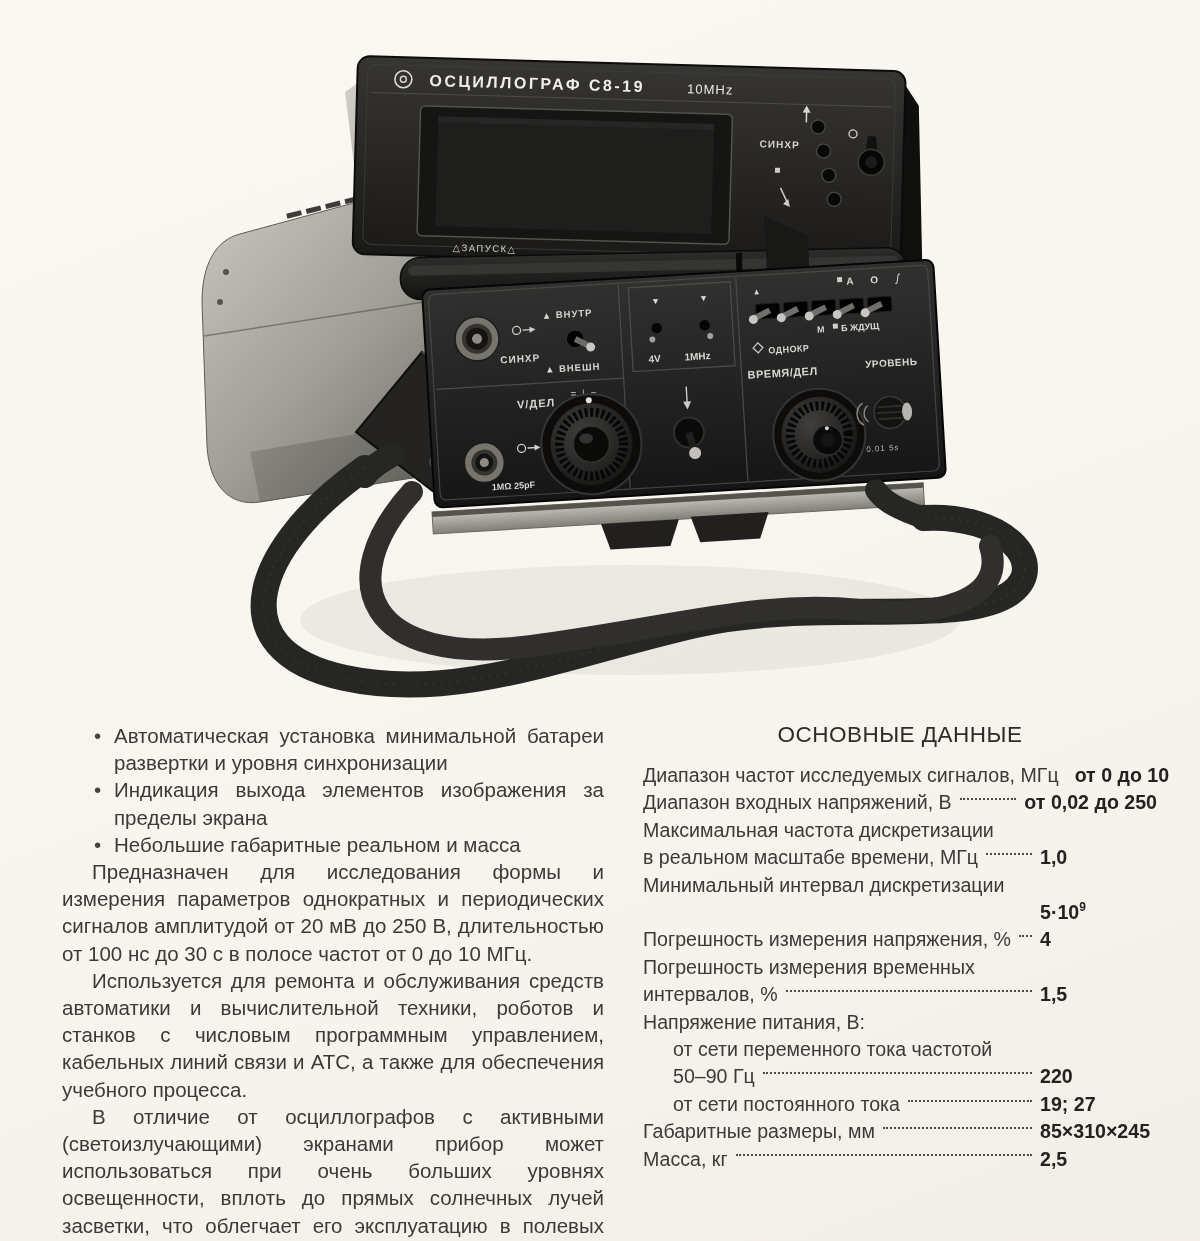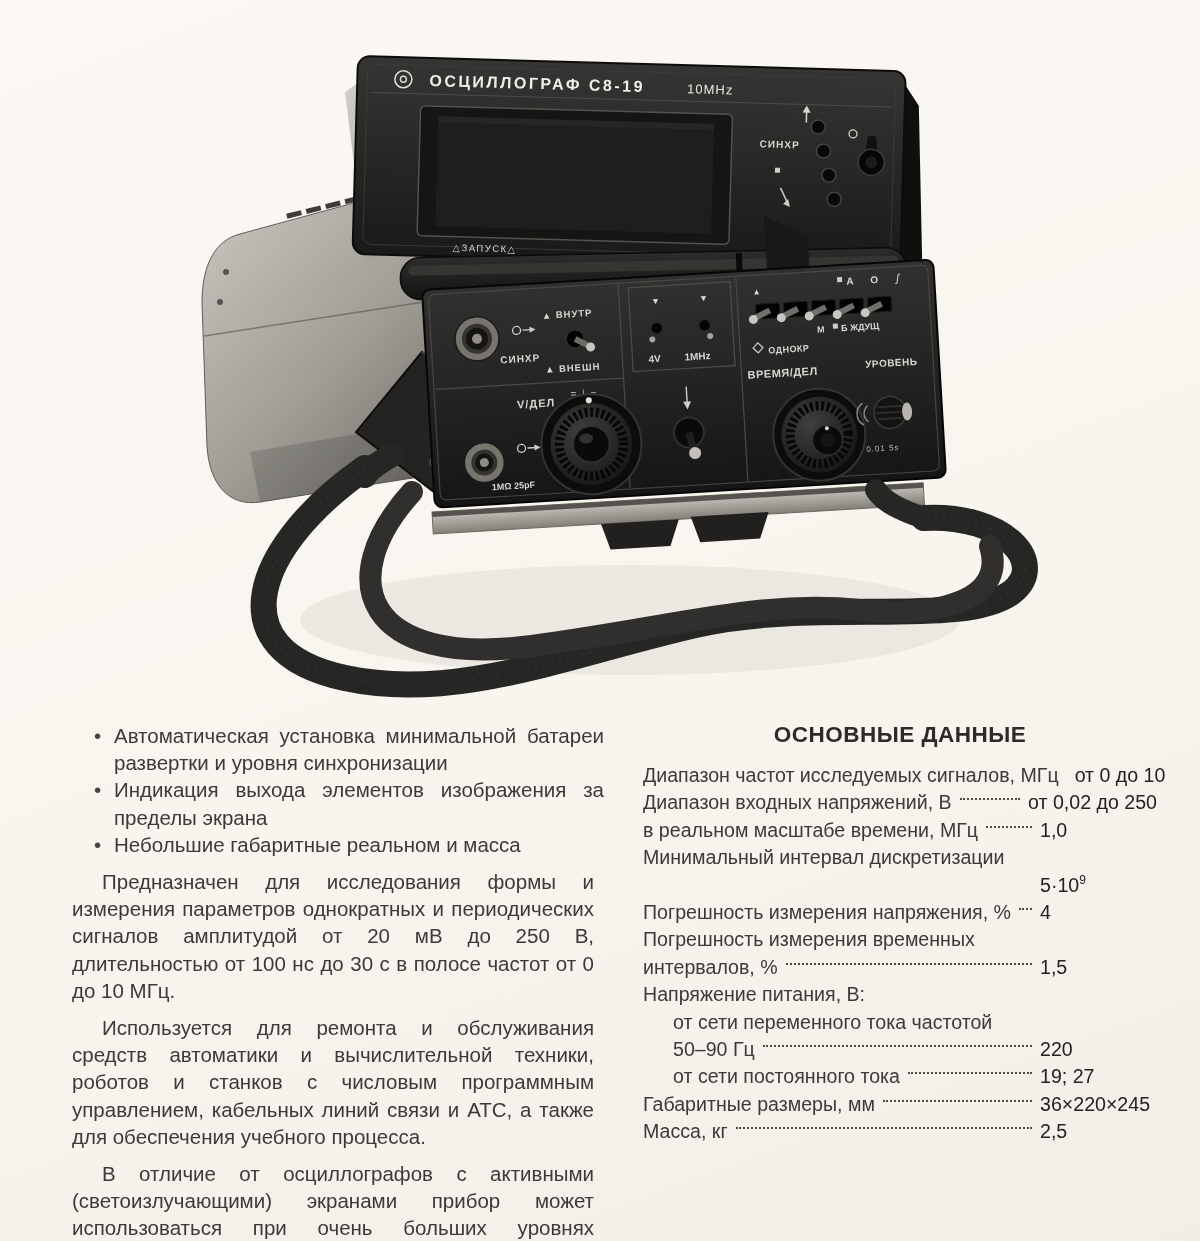--- a/index.html
+++ b/index.html
@@ -8,33 +8,33 @@
   .page{position:absolute;inset:0;
         background:linear-gradient(160deg,#fbf8f3 0%,#f8f5ef 55%,#f2eee7 100%)}
   .photo{position:absolute;left:160px;top:40px;width:900px;height:690px}
   svg text{font-family:"Liberation Sans",sans-serif}
 
   .left-col{position:absolute;left:62px;top:722px;width:542px;
             font-size:20.5px;line-height:27.2px;color:#3b3a38;text-align:justify}
   .feature{display:flex}
   .bullet{flex:0 0 20px;margin-left:32px;color:#454442}
   .ftext{flex:1}
-  .para{margin:10px;text-indent:30px}
+  .para{margin:0;text-indent:30px}
 
   .right-col{position:absolute;left:643px;top:722px;width:514px;color:#38373
 5}
   .specs-title{margin:0 0 14px 0;text-align:center;font-size:22.5px;
-               letter-spacing:.5px;font-weight:700;color:#2c2b29}
+               letter-spacing:.5px;font-weight:400;color:#2c2b29}
   .spec-row{display:flex;align-items:center;font-size:19.6px;line-height:27.4px;
             white-space:nowrap;color:#3b3a38}
   .spec-row.ind{padding-left:30px}
   .slabel{flex:0 0 auto}
   .leader{flex:1 1 auto;margin:0 8px;position:relative;top:-4px}
   .leader.dotted{border-bottom:2.6px dotted #4b4a45}
-  .svalue{flex:0 0 117px;font-weight:400;color:#232220}
+  .svalue{flex:0 0 117px;font-weight:700;color:#232220}
   .svalue sup{font-size:12px;line-height:0}
 </style>
 </head>
 <body>
 
 <div class="page">
 
   <div class="photo">
   <svg viewBox="0 0 900 690" width="900" height="690">
     <defs>
@@ -315,20 +315,23 @@
           <span class="slabel">Диапазон частот исследуемых сигналов, МГц</span>
           <span class="leader"></span>
           <span class="svalue">от 0 до 10</span>
         </div>
         <div class="spec-row">
           <span class="slabel">Диапазон входных напряжений, В</span>
           <span class="leader dotted"></span>
           <span class="svalue">от 0,02 до 250</span>
         </div>
         <div class="spec-row">
+          <span class="slabel">Максимальная частота дискретизации</span>
+        </div>
+        <div class="spec-row">
           <span class="slabel">в реальном масштабе времени, МГц</span>
           <span class="leader dotted"></span>
           <span class="svalue">1,0</span>
         </div>
         <div class="spec-row">
           <span class="slabel">Минимальный интервал дискретизации</span>
         </div>
         <div class="spec-row">
           <span class="leader"></span>
           <span class="svalue">5·10<sup>9</sup></span>
@@ -358,21 +361,21 @@
           <span class="svalue">220</span>
         </div>
         <div class="spec-row ind">
           <span class="slabel">от сети постоянного тока</span>
           <span class="leader dotted"></span>
           <span class="svalue">19; 27</span>
         </div>
         <div class="spec-row">
           <span class="slabel">Габаритные размеры, мм</span>
           <span class="leader dotted"></span>
-          <span class="svalue">36×220×245</span>
+          <span class="svalue">85×310×245</span>
         </div>
         <div class="spec-row">
           <span class="slabel">Масса, кг</span>
           <span class="leader dotted"></span>
           <span class="svalue">2,5</span>
         </div>
       </div>
   </div>
 </div>
 

